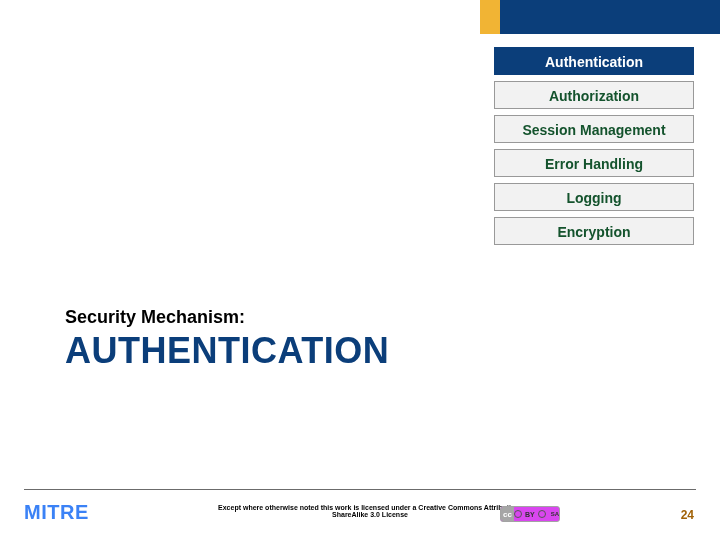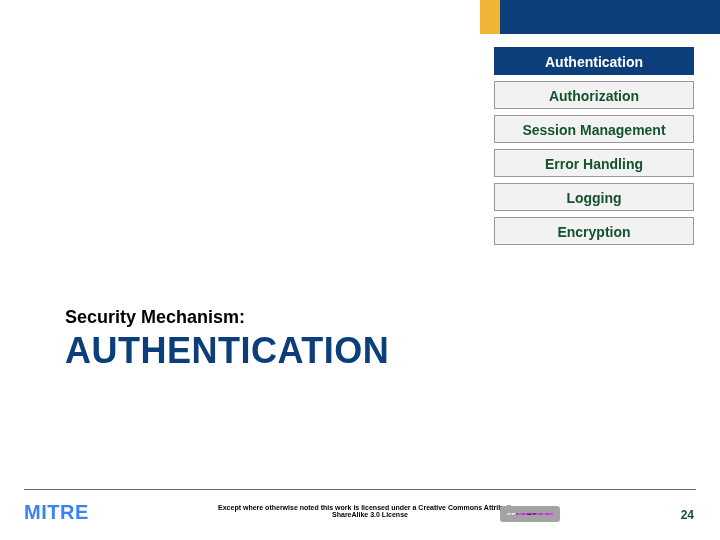--- a/index.html
+++ b/index.html
@@ -18,27 +18,27 @@
   .heading-block { position: absolute; left: 40px; top: 307px; margin-left: 25px; }
   .kicker { font-size: 18px; font-weight: bold; color: #000; margin-bottom: 2px; }
   .title  { font-size: 36px; font-weight: bold; color: #0b3e7a; letter-spacing: 0.5px; }
 
   .footer-rule { position: absolute; left: 24px; right: 24px; bottom: 50px; border-top: 1px solid #6b6b6b; height: 0; }
 
   .logo { position: absolute; left: 24px; bottom: 16px; font-weight: 900; font-size: 20px; color: #3b82f6; letter-spacing: 0.5px; }
 
   .license-text { position: absolute; bottom: 22px; left: 200px; right: 180px; text-align: center; font-size: 7px; font-weight: bold; color: #000; }
 
-  .cc-badge { position: absolute; bottom: 18px; left: 500px; width: 60px; height: 16px; display: flex; align-items: center; border: 7px solid #a3a3a3; border-radius: 3px; overflow: hidden; background: #d946ef; }
+  .cc-badge { position: absolute; bottom: 18px; left: 500px; width: 60px; height: 16px; display: flex; align-items: center; border: 1px solid #a3a3a3; border-radius: 3px; overflow: hidden; background: #d946ef; }
   .cc-badge .cc-left { width: 20px; height: 100%; background: #a6a6a6; color: #fff; font-size: 8px; font-weight: bold; display: flex; align-items: center; justify-content: center; }
   .cc-badge .cc-right { flex: 1; height: 100%; font-size: 7px; font-weight: bold; color: #333; display: flex; align-items: center; justify-content: center; gap: 3px; }
   .cc-badge .cc-right span.circle { display: inline-block; width: 8px; height: 8px; border: 1px solid #555; border-radius: 50%; }
   .cc-badge .sa { font-size: 6px; margin-left: 2px; }
 
-  .page-number { position: absolute; right: 26px; bottom: 18px; font-size: 12px; color: #14532d; font-weight: bold; }
+  .page-number { position: absolute; right: 26px; bottom: 18px; font-size: 12px; color: #a16207; font-weight: bold; }
 </style>
 </head>
 <body>
 
 <div class="slide">
 
   <div class="corner-band">
     <div class="band-left"></div>
     <div class="band-right"></div>
   </div>

